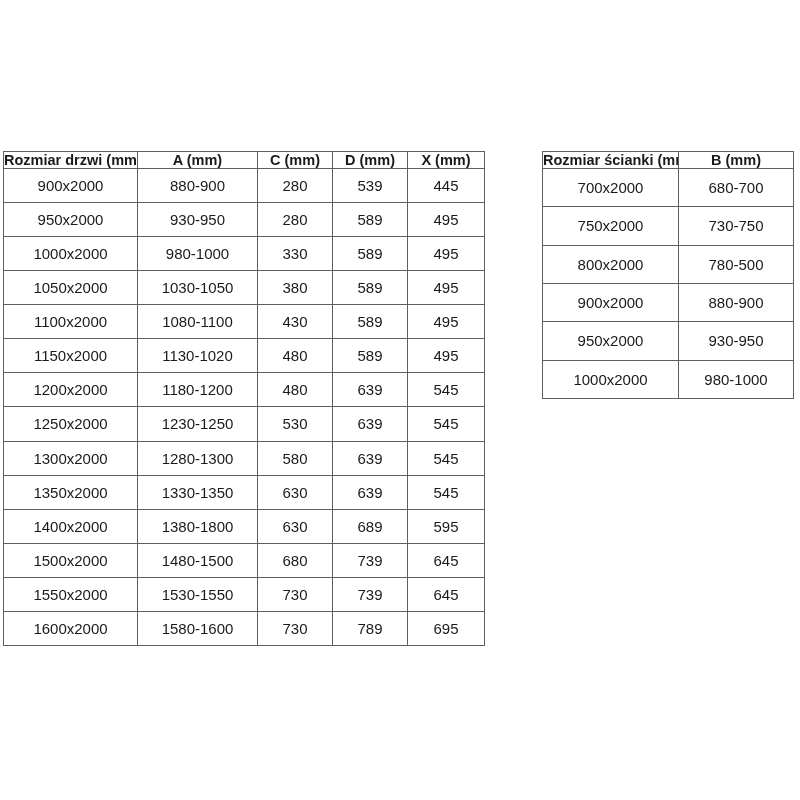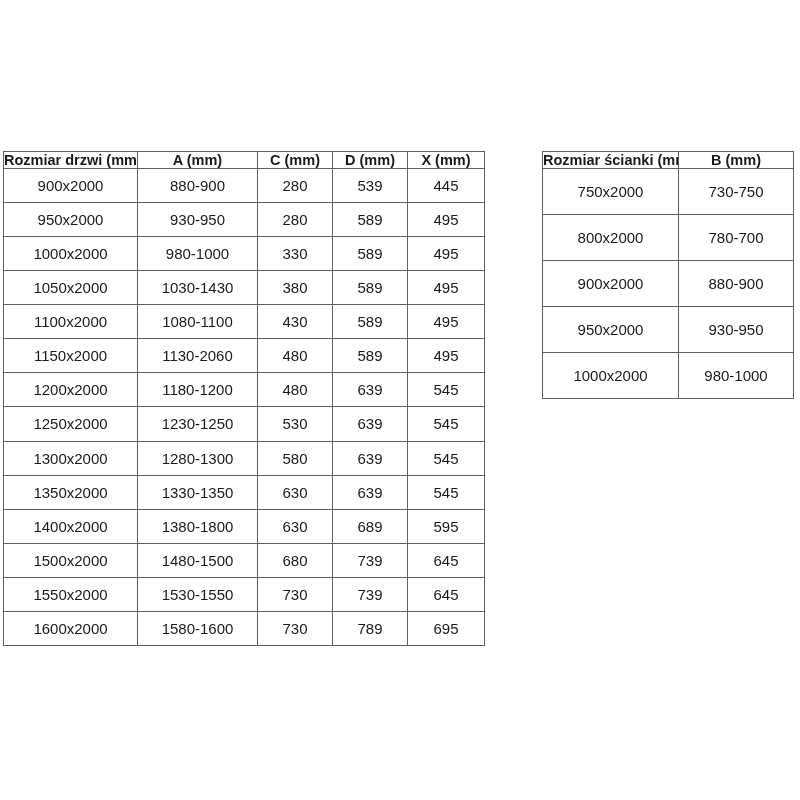--- a/index.html
+++ b/index.html
@@ -89,35 +89,35 @@
         </tr>
         <tr>
           <td>1000x2000</td>
           <td>980-1000</td>
           <td>330</td>
           <td>589</td>
           <td>495</td>
         </tr>
         <tr>
           <td>1050x2000</td>
-          <td>1030-1430</td>
+          <td>1030-1050</td>
           <td>380</td>
           <td>589</td>
           <td>495</td>
         </tr>
         <tr>
           <td>1100x2000</td>
           <td>1080-1100</td>
           <td>430</td>
           <td>589</td>
           <td>495</td>
         </tr>
         <tr>
           <td>1150x2000</td>
-          <td>1130-2060</td>
+          <td>1130-1020</td>
           <td>480</td>
           <td>589</td>
           <td>495</td>
         </tr>
         <tr>
           <td>1200x2000</td>
           <td>1180-1200</td>
           <td>480</td>
           <td>639</td>
           <td>545</td>
@@ -180,26 +180,30 @@
       <col style="width:115px">
     </colgroup>
     <thead>
       <tr>
           <th>Rozmiar ścianki (mm)</th>
           <th>B (mm)</th>
         </tr>
     </thead>
     <tbody>
         <tr>
+          <td>700x2000</td>
+          <td>680-700</td>
+        </tr>
+        <tr>
           <td>750x2000</td>
           <td>730-750</td>
         </tr>
         <tr>
           <td>800x2000</td>
-          <td>780-700</td>
+          <td>780-500</td>
         </tr>
         <tr>
           <td>900x2000</td>
           <td>880-900</td>
         </tr>
         <tr>
           <td>950x2000</td>
           <td>930-950</td>
         </tr>
         <tr>

